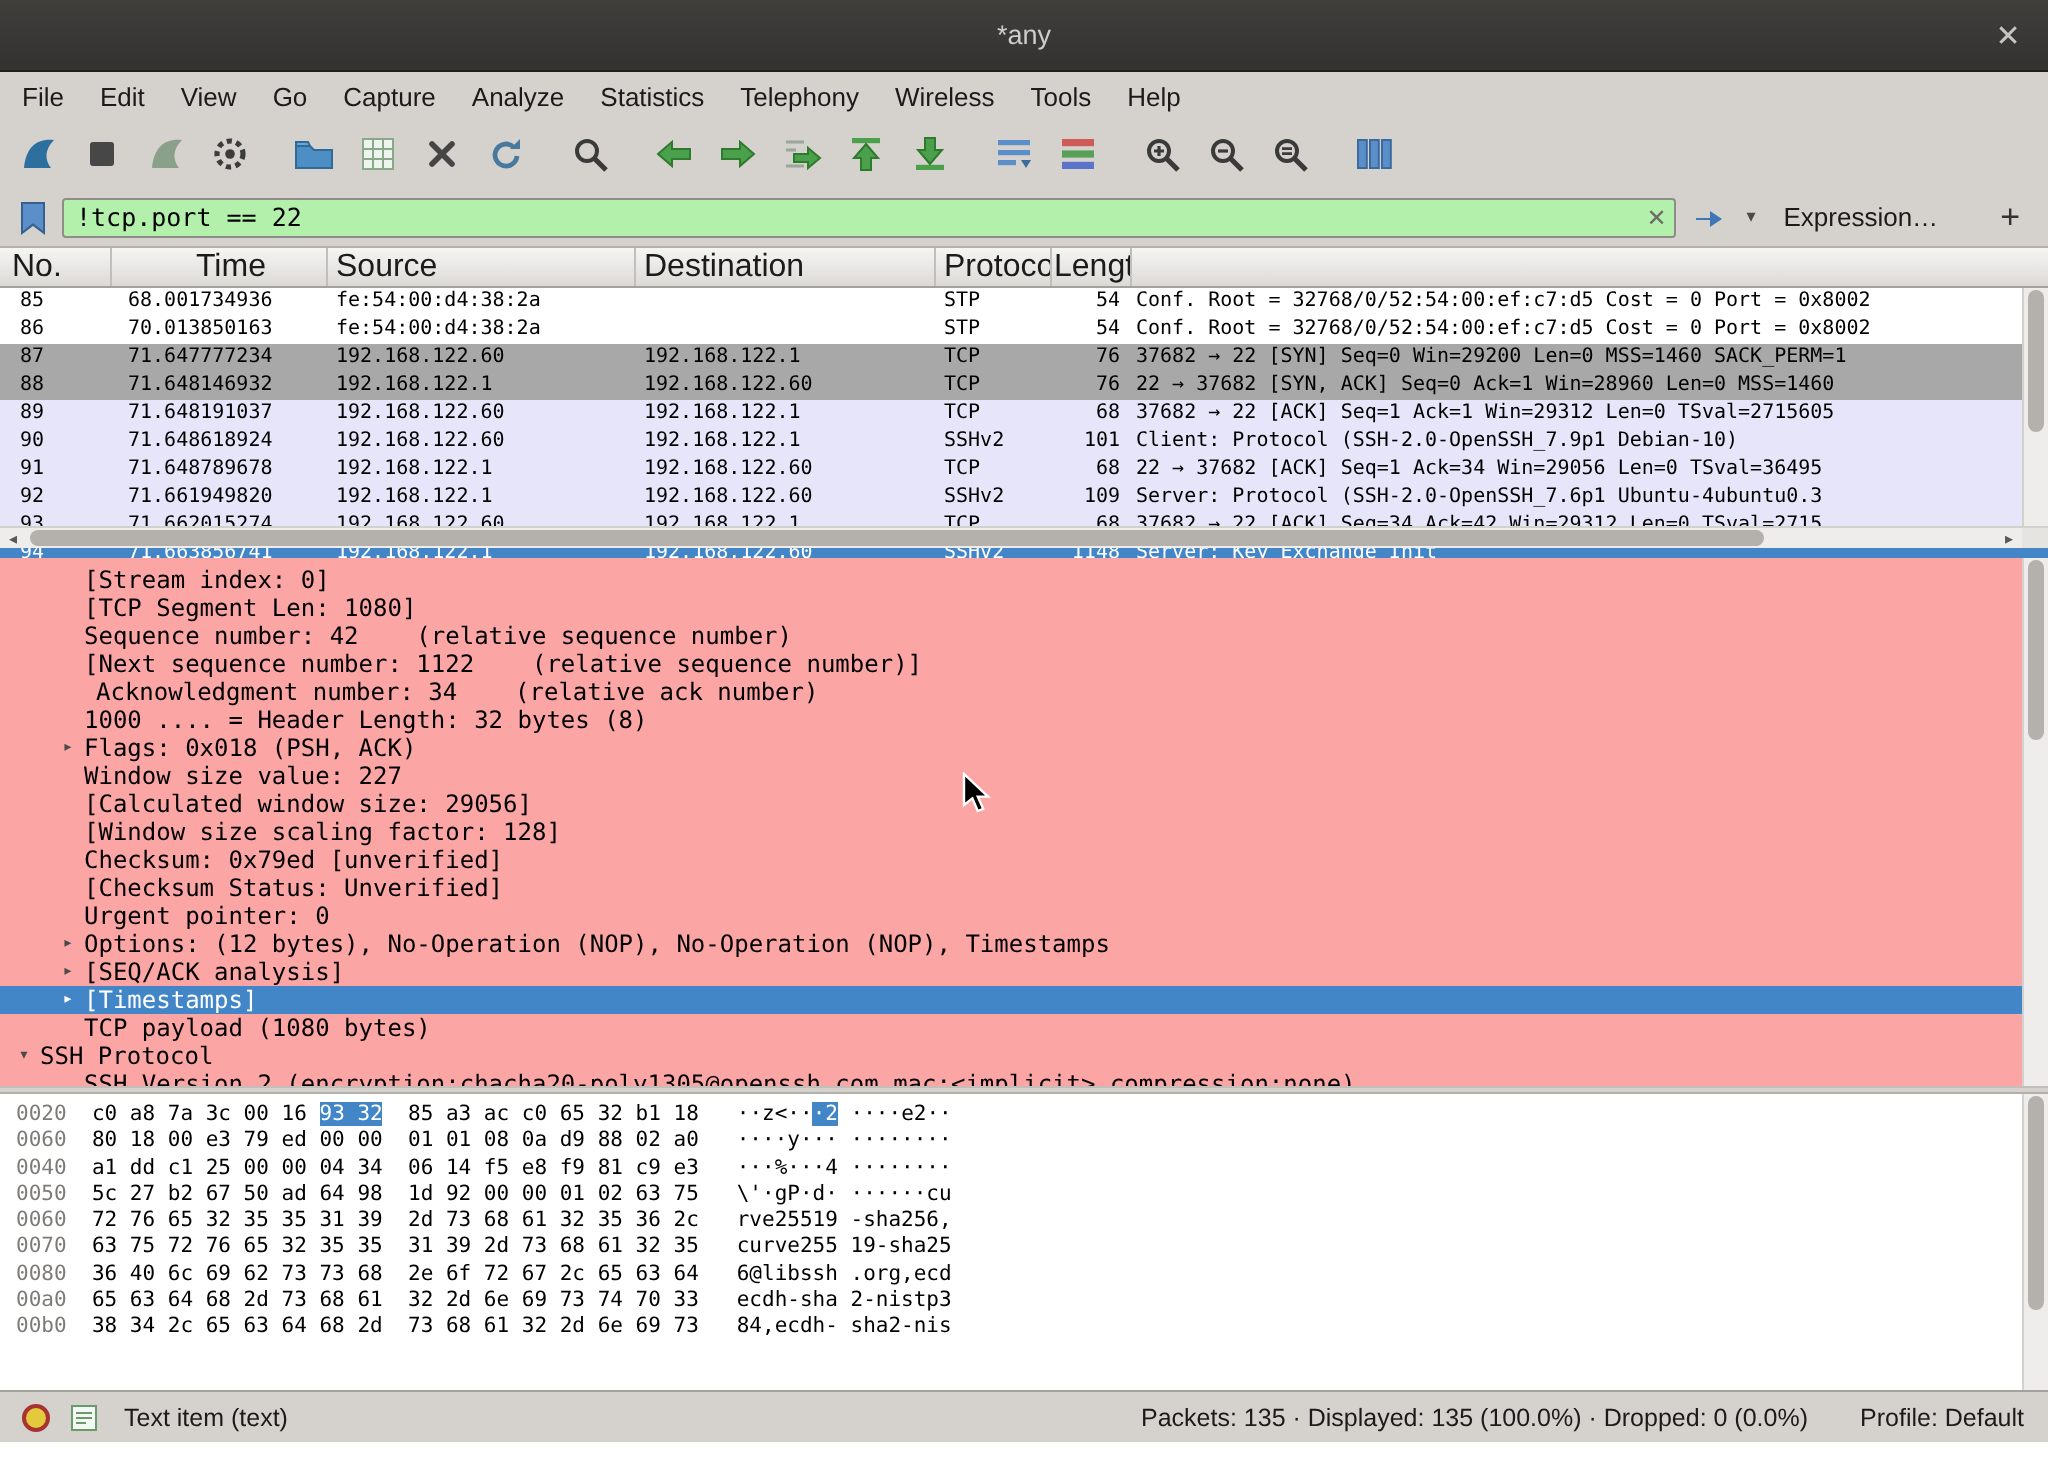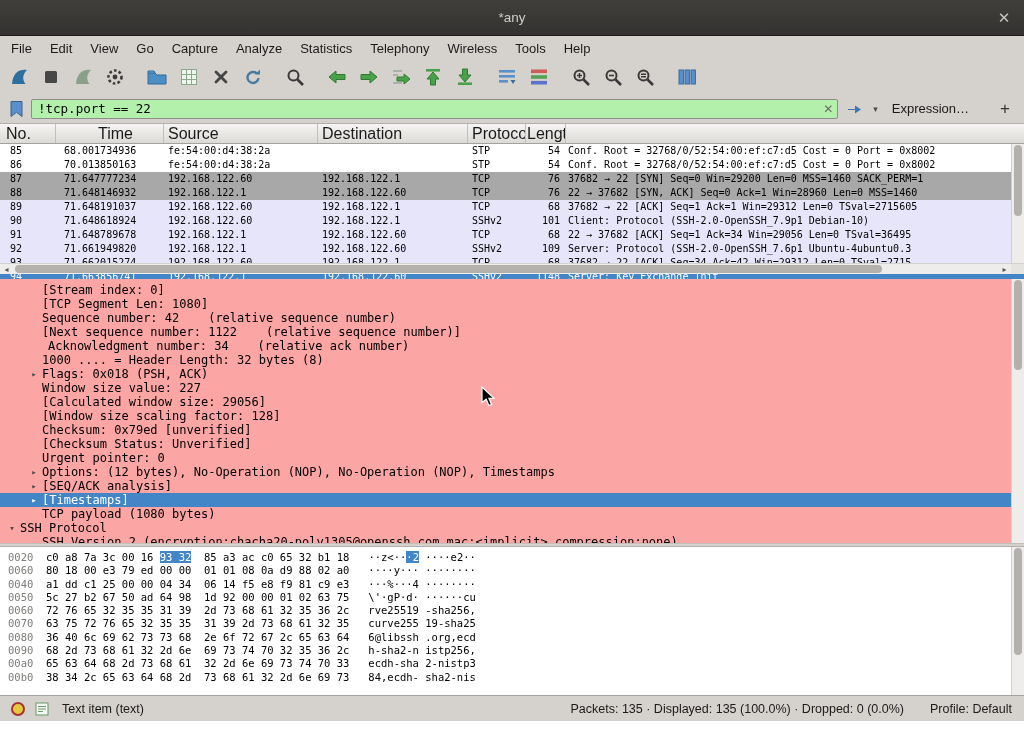--- a/index.html
+++ b/index.html
@@ -409,21 +409,20 @@
 
 <div class="hex-pane">
   <div class="hex-inner">
       <div class="hrow"><span class="hoff">0020</span><span>  </span><span>c0 a8 7a 3c 00 16 </span><span class="hl">93 32</span><span>  85 a3 ac c0 65 32 b1 18</span><span>   </span><span>··z&lt;··</span><span class="hl">·2</span><span> ····e2··</span></div>
       <div class="hrow"><span class="hoff">0060</span><span>  </span><span>80 18 00 e3 79 ed 00 00  01 01 08 0a d9 88 02 a0</span><span>   </span><span>····y··· ········</span></div>
       <div class="hrow"><span class="hoff">0040</span><span>  </span><span>a1 dd c1 25 00 00 04 34  06 14 f5 e8 f9 81 c9 e3</span><span>   </span><span>···%···4 ········</span></div>
       <div class="hrow"><span class="hoff">0050</span><span>  </span><span>5c 27 b2 67 50 ad 64 98  1d 92 00 00 01 02 63 75</span><span>   </span><span>\'·gP·d· ······cu</span></div>
       <div class="hrow"><span class="hoff">0060</span><span>  </span><span>72 76 65 32 35 35 31 39  2d 73 68 61 32 35 36 2c</span><span>   </span><span>rve25519 -sha256,</span></div>
       <div class="hrow"><span class="hoff">0070</span><span>  </span><span>63 75 72 76 65 32 35 35  31 39 2d 73 68 61 32 35</span><span>   </span><span>curve255 19-sha25</span></div>
       <div class="hrow"><span class="hoff">0080</span><span>  </span><span>36 40 6c 69 62 73 73 68  2e 6f 72 67 2c 65 63 64</span><span>   </span><span>6@libssh .org,ecd</span></div>
-      <div class="hrow"><span class="hoff">0090</span><span>  </span><span>68 2d 73 68 61 32 2d 6e  69 73 74 70 32 35 36 2c</span><span>   </span><span>h-sha2-n istp256,</span></div>
       <div class="hrow"><span class="hoff">00a0</span><span>  </span><span>65 63 64 68 2d 73 68 61  32 2d 6e 69 73 74 70 33</span><span>   </span><span>ecdh-sha 2-nistp3</span></div>
       <div class="hrow"><span class="hoff">00b0</span><span>  </span><span>38 34 2c 65 63 64 68 2d  73 68 61 32 2d 6e 69 73</span><span>   </span><span>84,ecdh- sha2-nis</span></div>
     </div>
   <div class="vscroll hex-vscroll">
       <div class="vthumb"></div>
     </div>
 </div>
 
 <div class="statusbar">
   <div class="sb-icon">

